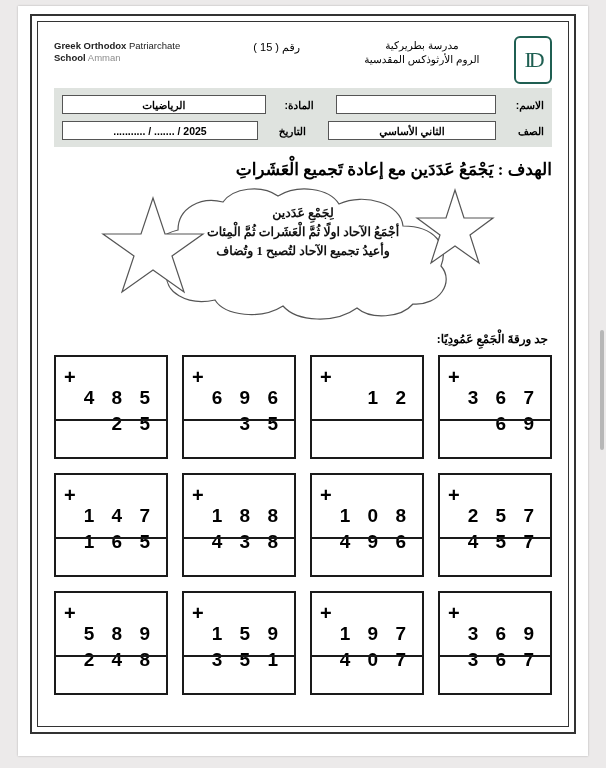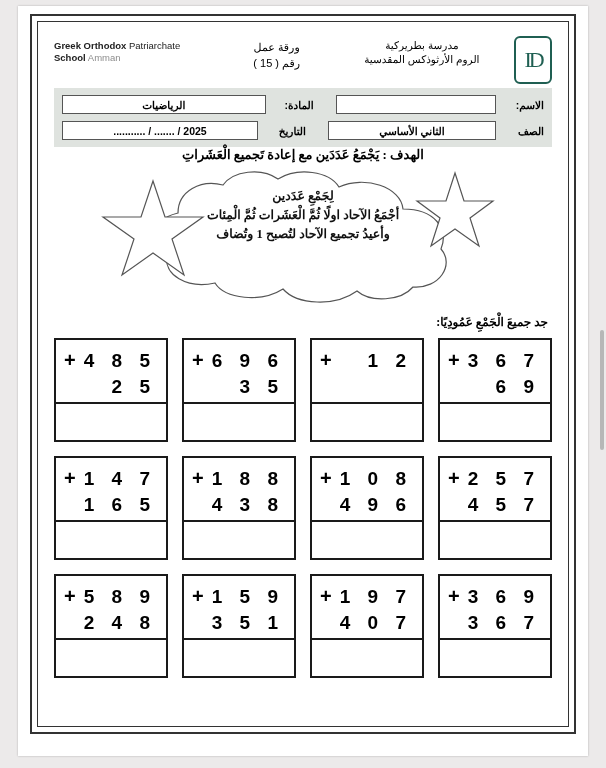--- a/index.html
+++ b/index.html
@@ -135,22 +135,22 @@
     justify-content: center;
     direction: rtl;
     font-size: 10.5px;
     font-weight: bold;
   }
   .gap { width: 10px; flex: 0 0 auto; }
 
   
   .objective {
     direction: rtl;
-    text-align: center;
-    font-size: 13px;
+    font-size: 17px;
+    margin-top: 12px;
     font-family: "Liberation Serif", serif;
     font-weight: bold;
   }
 
   
   .cloudwrap {
     position: relative;
     height: 150px;
     margin-top: 2px;
   }
@@ -193,20 +193,21 @@
   .cell {
     border: 2px solid #1a1a1a;
     height: 100px;
     position: relative;
     background: #fff;
   }
   .cell .rows {
     padding: 8px 10px 0 10px;
     height: 56px;
     box-sizing: border-box;
+    margin-top: 20px;
   }
   .digitrow {
     display: flex;
     flex-direction: row;
     align-items: center;
     justify-content: flex-end;
     font-size: 19px;
     font-weight: bold;
     letter-spacing: 6px;
     height: 26px;
@@ -269,21 +270,20 @@
                 <span class="b">Greek Orthodox</span>
                 <span>Patriarchate</span>
               </div>
               <div>
                 <span class="b">School</span>
                 <span class="g">Amman</span>
               </div>
             </div>
 
             <div class="worksheet-no">
-              <div>ورقة عمل</div>
               <div>رقم (  15  )</div>
             </div>
 
             <div class="school-ar">
               <div>مدرسة بطريركية</div>
               <div>الروم الأرثوذكس المقدسية</div>
             </div>
 
             <div class="logo">
               <div class="mono">ID</div>
@@ -318,21 +318,21 @@
               <polygon points="70,16 82,52 120,52 89,74 101,110 70,88 39,110 51,74 20,52 58,52" fill="#ffffff" stroke="#555" stroke-width="1.2"></polygon>
               <polygon points="372,8 381,36 410,36 387,53 396,81 372,64 348,81 357,53 334,36 363,36" fill="#ffffff" stroke="#555" stroke-width="1.2"></polygon>
             </svg>
             <div class="cloudtext">
               <div>لِجَمْعِ عَدَدين</div>
               <div>أجْمَعُ الآحاد اولًا ثُمَّ الْعَشَرات ثُمَّ الْمِئات</div>
               <div>وأعيدُ تجميع الآحاد لتُصبح 1 وتُضاف</div>
             </div>
           </div>
 
-          <div class="instruction">جد جميعَ الْجَمْعِ عَمُودِيًا:</div>
+          <div class="instruction">جد ورقةَ الْجَمْعِ عَمُودِيًا:</div>
 
           <div class="grid">
 
             <div class="cell">
               <div class="plus">+</div>
               <div class="rows">
                 <div class="digitrow">4 8 5</div>
                 <div class="digitrow">2 5</div>
               </div>
               <div class="hline"></div>

